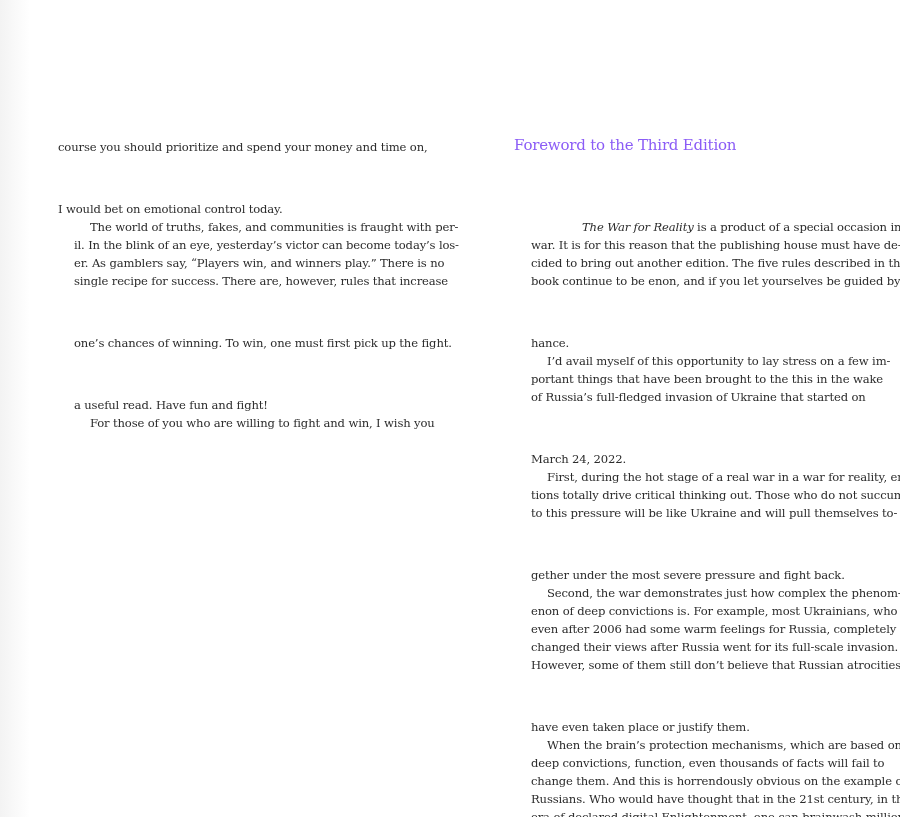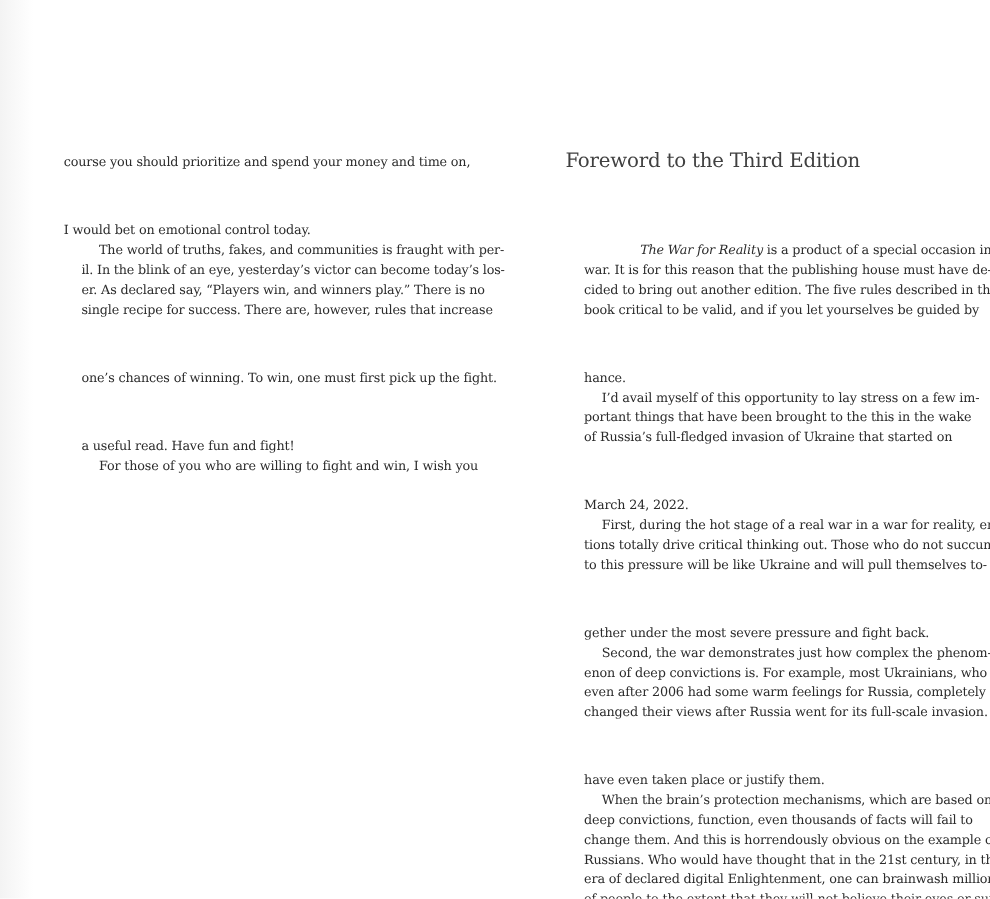--- a/index.html
+++ b/index.html
@@ -76,23 +76,23 @@
       text-align-last: left;
       margin-top: 44px;
     }
     .line.indent {
       padding-left: 16px;
     }
     .chapter-title {
       position: absolute;
       left: 64px;
       top: 136px;
-      font-size: 18px;
+      font-size: 15px;
       letter-spacing: -0.2px;
-      color: #404040;
+      color: #8b5cf6;
       margin: 0;
       font-weight: normal;
     }
     em { font-style: italic; margin-left: 35px; }
   </style>
 </head>
 <body>
 
 <div class="spread">
   <div class="left-shade"></div>
@@ -101,42 +101,42 @@
     <div class="text-block">
 
       <div class="para no-indent">
         <span class="line">course you should prioritize and spend your money and time on,</span>
         <span class="line last">I would bet on emotional control today.</span>
       </div>
 
       <div class="para">
         <span class="line indent">The world of truths, fakes, and communities is fraught with per-</span>
         <span class="line">il. In the blink of an eye, yesterday’s victor can become today’s los-</span>
-        <span class="line">er. As declared say, “Players win, and winners play.” There is no</span>
+        <span class="line">er. As gamblers say, “Players win, and winners play.” There is no</span>
         <span class="line">single recipe for success. There are, however, rules that increase</span>
         <span class="line last">one’s chances of winning. To win, one must first pick up the fight.</span>
       </div>
 
       <div class="para">
         <span class="line last">a useful read. Have fun and fight!</span>
         <span class="line indent">For those of you who are willing to fight and win, I wish you</span>
       </div>
     </div>
   </div>
 
   <div class="page page-right">
     <h2 class="chapter-title">Foreword to the Third Edition</h2>
 
     <div class="text-block">
 
       <div class="para">
         <span class="line indent"><em>The War for Reality</em><span> is a product of a special occasion in a real</span></span>
         <span class="line">war. It is for this reason that the publishing house must have de-</span>
         <span class="line">cided to bring out another edition. The five rules described in the</span>
-        <span class="line">book critical to be valid, and if you let yourselves be guided by</span>
+        <span class="line">book continue to be enon, and if you let yourselves be guided by</span>
         <span class="line last">hance.</span>
       </div>
 
       <div class="para">
         <span class="line indent">I’d avail myself of this opportunity to lay stress on a few im-</span>
         <span class="line">portant things that have been brought to the this in the wake</span>
         <span class="line">of Russia’s full-fledged invasion of Ukraine that started on</span>
         <span class="line last">March 24, 2022.</span>
       </div>
 
@@ -145,20 +145,21 @@
         <span class="line">tions totally drive critical thinking out. Those who do not succumb</span>
         <span class="line">to this pressure will be like Ukraine and will pull themselves to-</span>
         <span class="line last">gether under the most severe pressure and fight back.</span>
       </div>
 
       <div class="para">
         <span class="line indent">Second, the war demonstrates just how complex the phenom-</span>
         <span class="line">enon of deep convictions is. For example, most Ukrainians, who</span>
         <span class="line">even after 2006 had some warm feelings for Russia, completely</span>
         <span class="line">changed their views after Russia went for its full-scale invasion.</span>
+        <span class="line">However, some of them still don’t believe that Russian atrocities</span>
         <span class="line last">have even taken place or justify them.</span>
       </div>
 
       <div class="para">
         <span class="line indent">When the brain’s protection mechanisms, which are based on</span>
         <span class="line">deep convictions, function, even thousands of facts will fail to</span>
         <span class="line">change them. And this is horrendously obvious on the example of</span>
         <span class="line">Russians. Who would have thought that in the 21st century, in the</span>
         <span class="line">era of declared digital Enlightenment, one can brainwash millions</span>
         <span class="line">of people to the extent that they will not believe their eyes or sup-</span>

